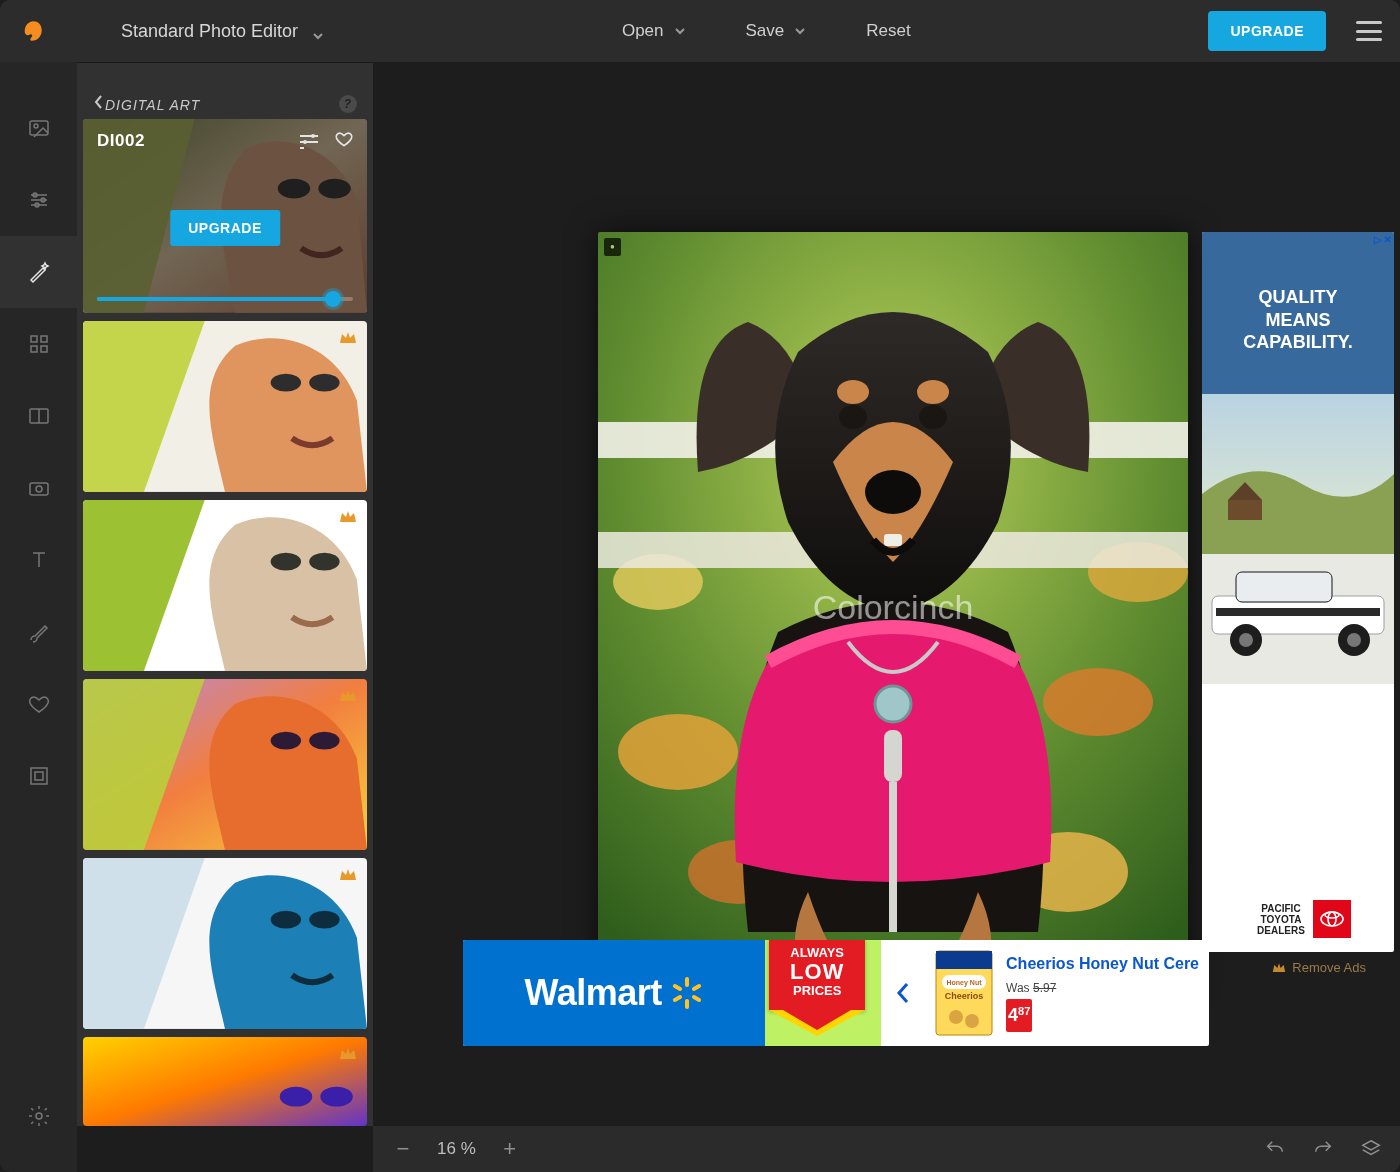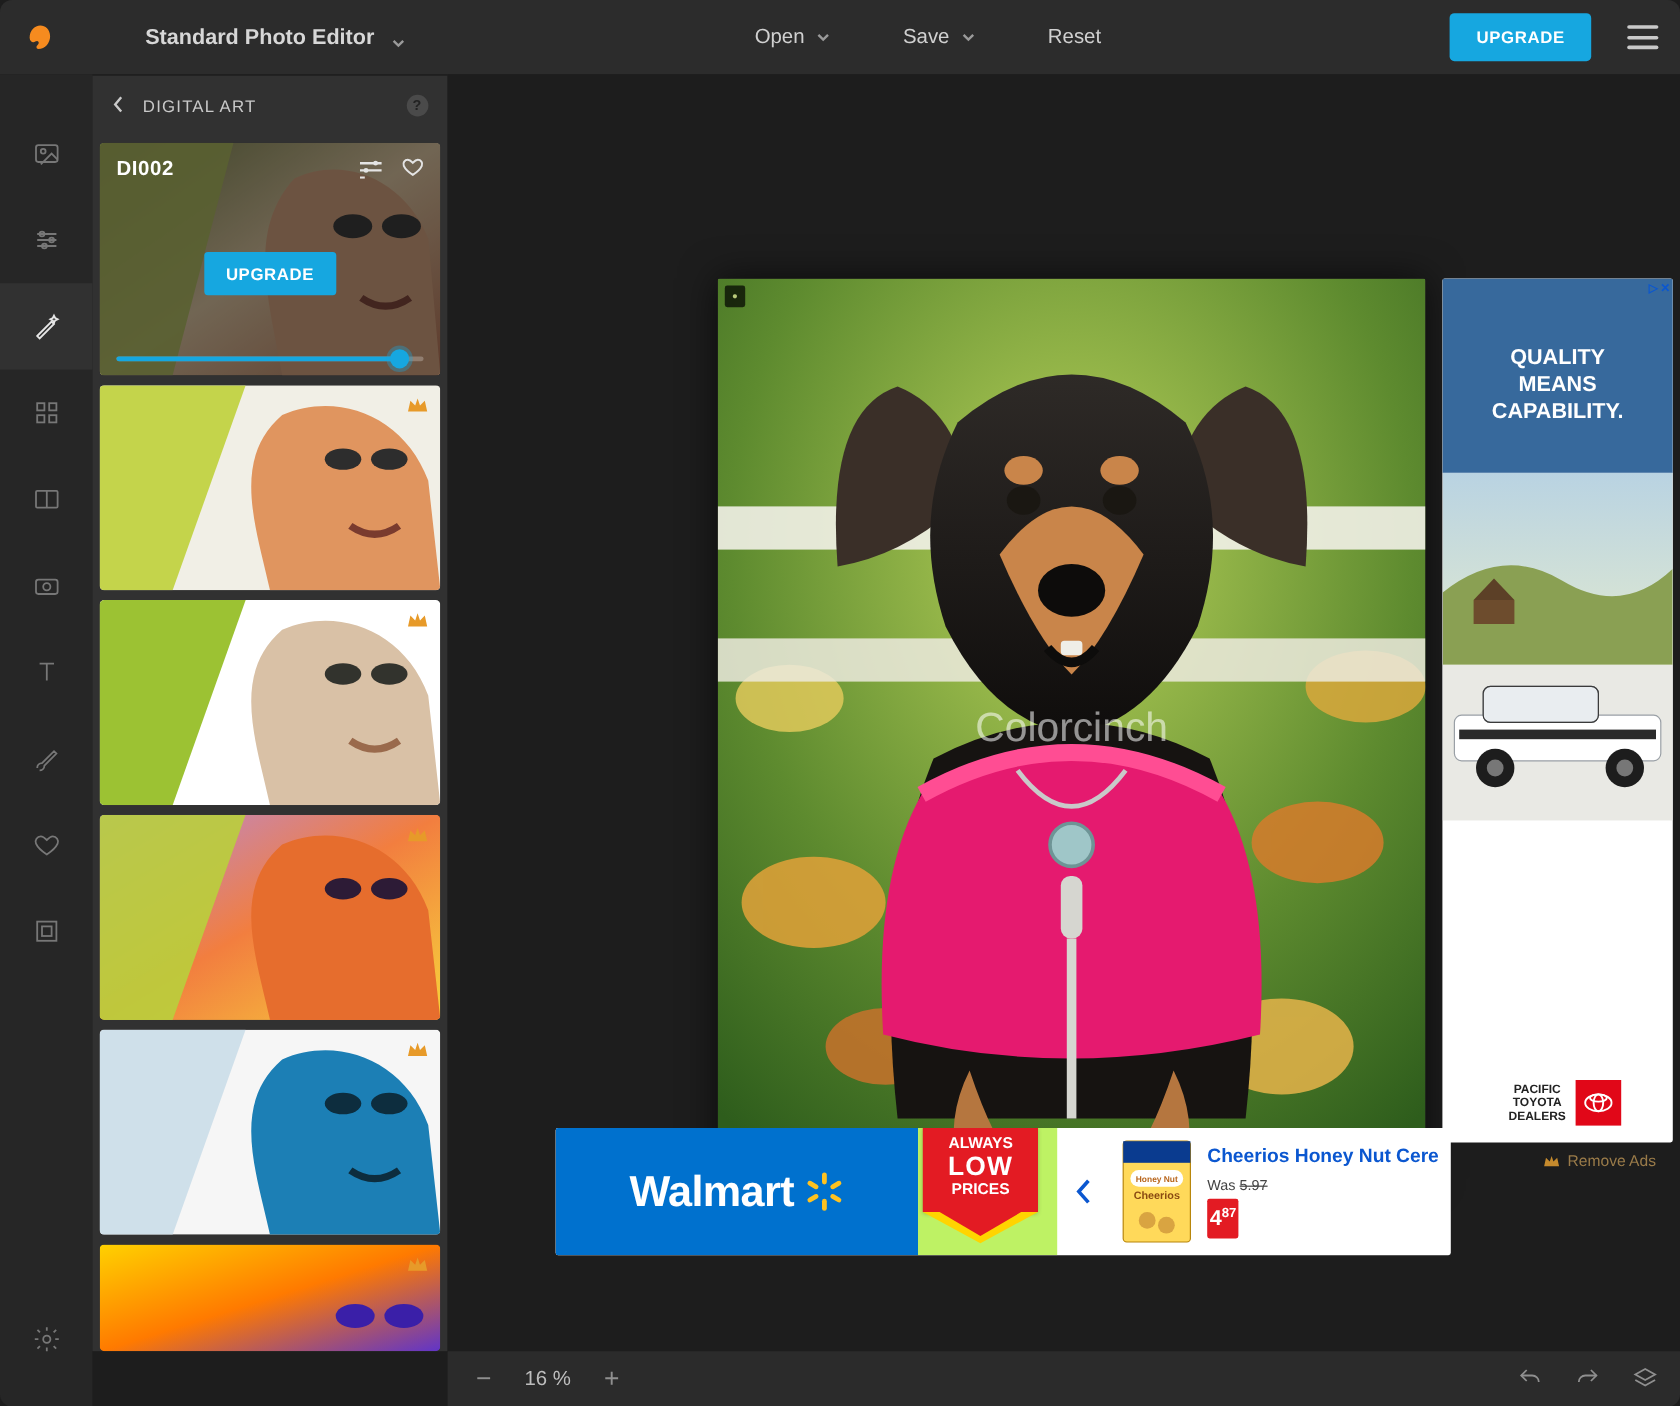--- a/index.html
+++ b/index.html
@@ -28,21 +28,20 @@
     width: 28px; height: 28px;
     display:flex; align-items:center; justify-content:center;
   }
   .logo svg { width: 26px; height: 26px; }
   .app-title {
     margin-left: 75px;
     font-size: 18px;
     color: #d7d7d7;
     display: flex; align-items:flex-end; gap:14px;
     cursor: pointer;
-    font-weight: bold;
   }
   .chev { width:12px; height:12px; }
   .topbar-center {
     margin-left: auto;
     display:flex; align-items:center; gap:60px;
     font-size:17px;
     color:#d0d0d0;
   }
   .menuitem { display:flex; align-items:center; gap:10px; cursor:pointer;justify-content:space-between; }
   .topbar-right { margin-left:auto; display:flex; align-items:center; gap:30px; }
@@ -84,26 +83,26 @@
   .sidebar {
     position:absolute;
     top:62px; left:77px; bottom:46px;
     width:296px;
     background:#313131;
     display:flex; flex-direction:column;
     border-top:1px solid #1a1a1a;
   }
   .sidebar-head {
     height:50px;
-    display:flex; align-items:center;
+    display:flex; align-items:flex-end;
     padding:0 16px;
-    gap:14px;
     color:#c9c9c9;
     font-size:14px;
     letter-spacing:1px;
+    font-style:italic;
   }
   .sidebar-head .back { cursor:pointer; }
   .sidebar-head .help { margin-left:auto; width:18px;height:18px;border-radius:50%;background:#4a4a4a;color:#222;display:flex;align-items:center;justify-content:center;font-size:12px;font-weight:bold;cursor:pointer;}
   .thumbs {
     flex:1;
     overflow-y:auto;
     padding:6px 6px 0 6px;
     display:flex; flex-direction:column; gap:8px;
   }
   .thumbs::-webkit-scrollbar{width:0;}
@@ -216,21 +215,21 @@
   .ad-sky .dealer{
     position:absolute; bottom:14px; left:0; right:0;
     display:flex; align-items:center; justify-content:center;
     gap:8px;
   }
   .ad-sky .dealer .txt{font-size:10px; font-weight:800; color:#222; text-align:center; line-height:1.1;margin-left:12px;}
   .ad-sky .dealer .tbadge{width:38px;height:38px;background:#e10718;display:flex;align-items:center;justify-content:center;}
   .ad-sky .dealer .tbadge svg{width:24px;height:24px;}
   .remove-ads{
     position:absolute;
-    top:898px; right:20px;
+    top:898px; right:34px;
     color:#9a7b49; font-size:13px;
     display:flex; align-items:center; gap:6px;
     cursor:pointer;
   }
   .remove-ads svg{width:14px;height:12px;}
 
   
   .ad-banner{
     position:absolute;
     bottom:80px; left:90px;

